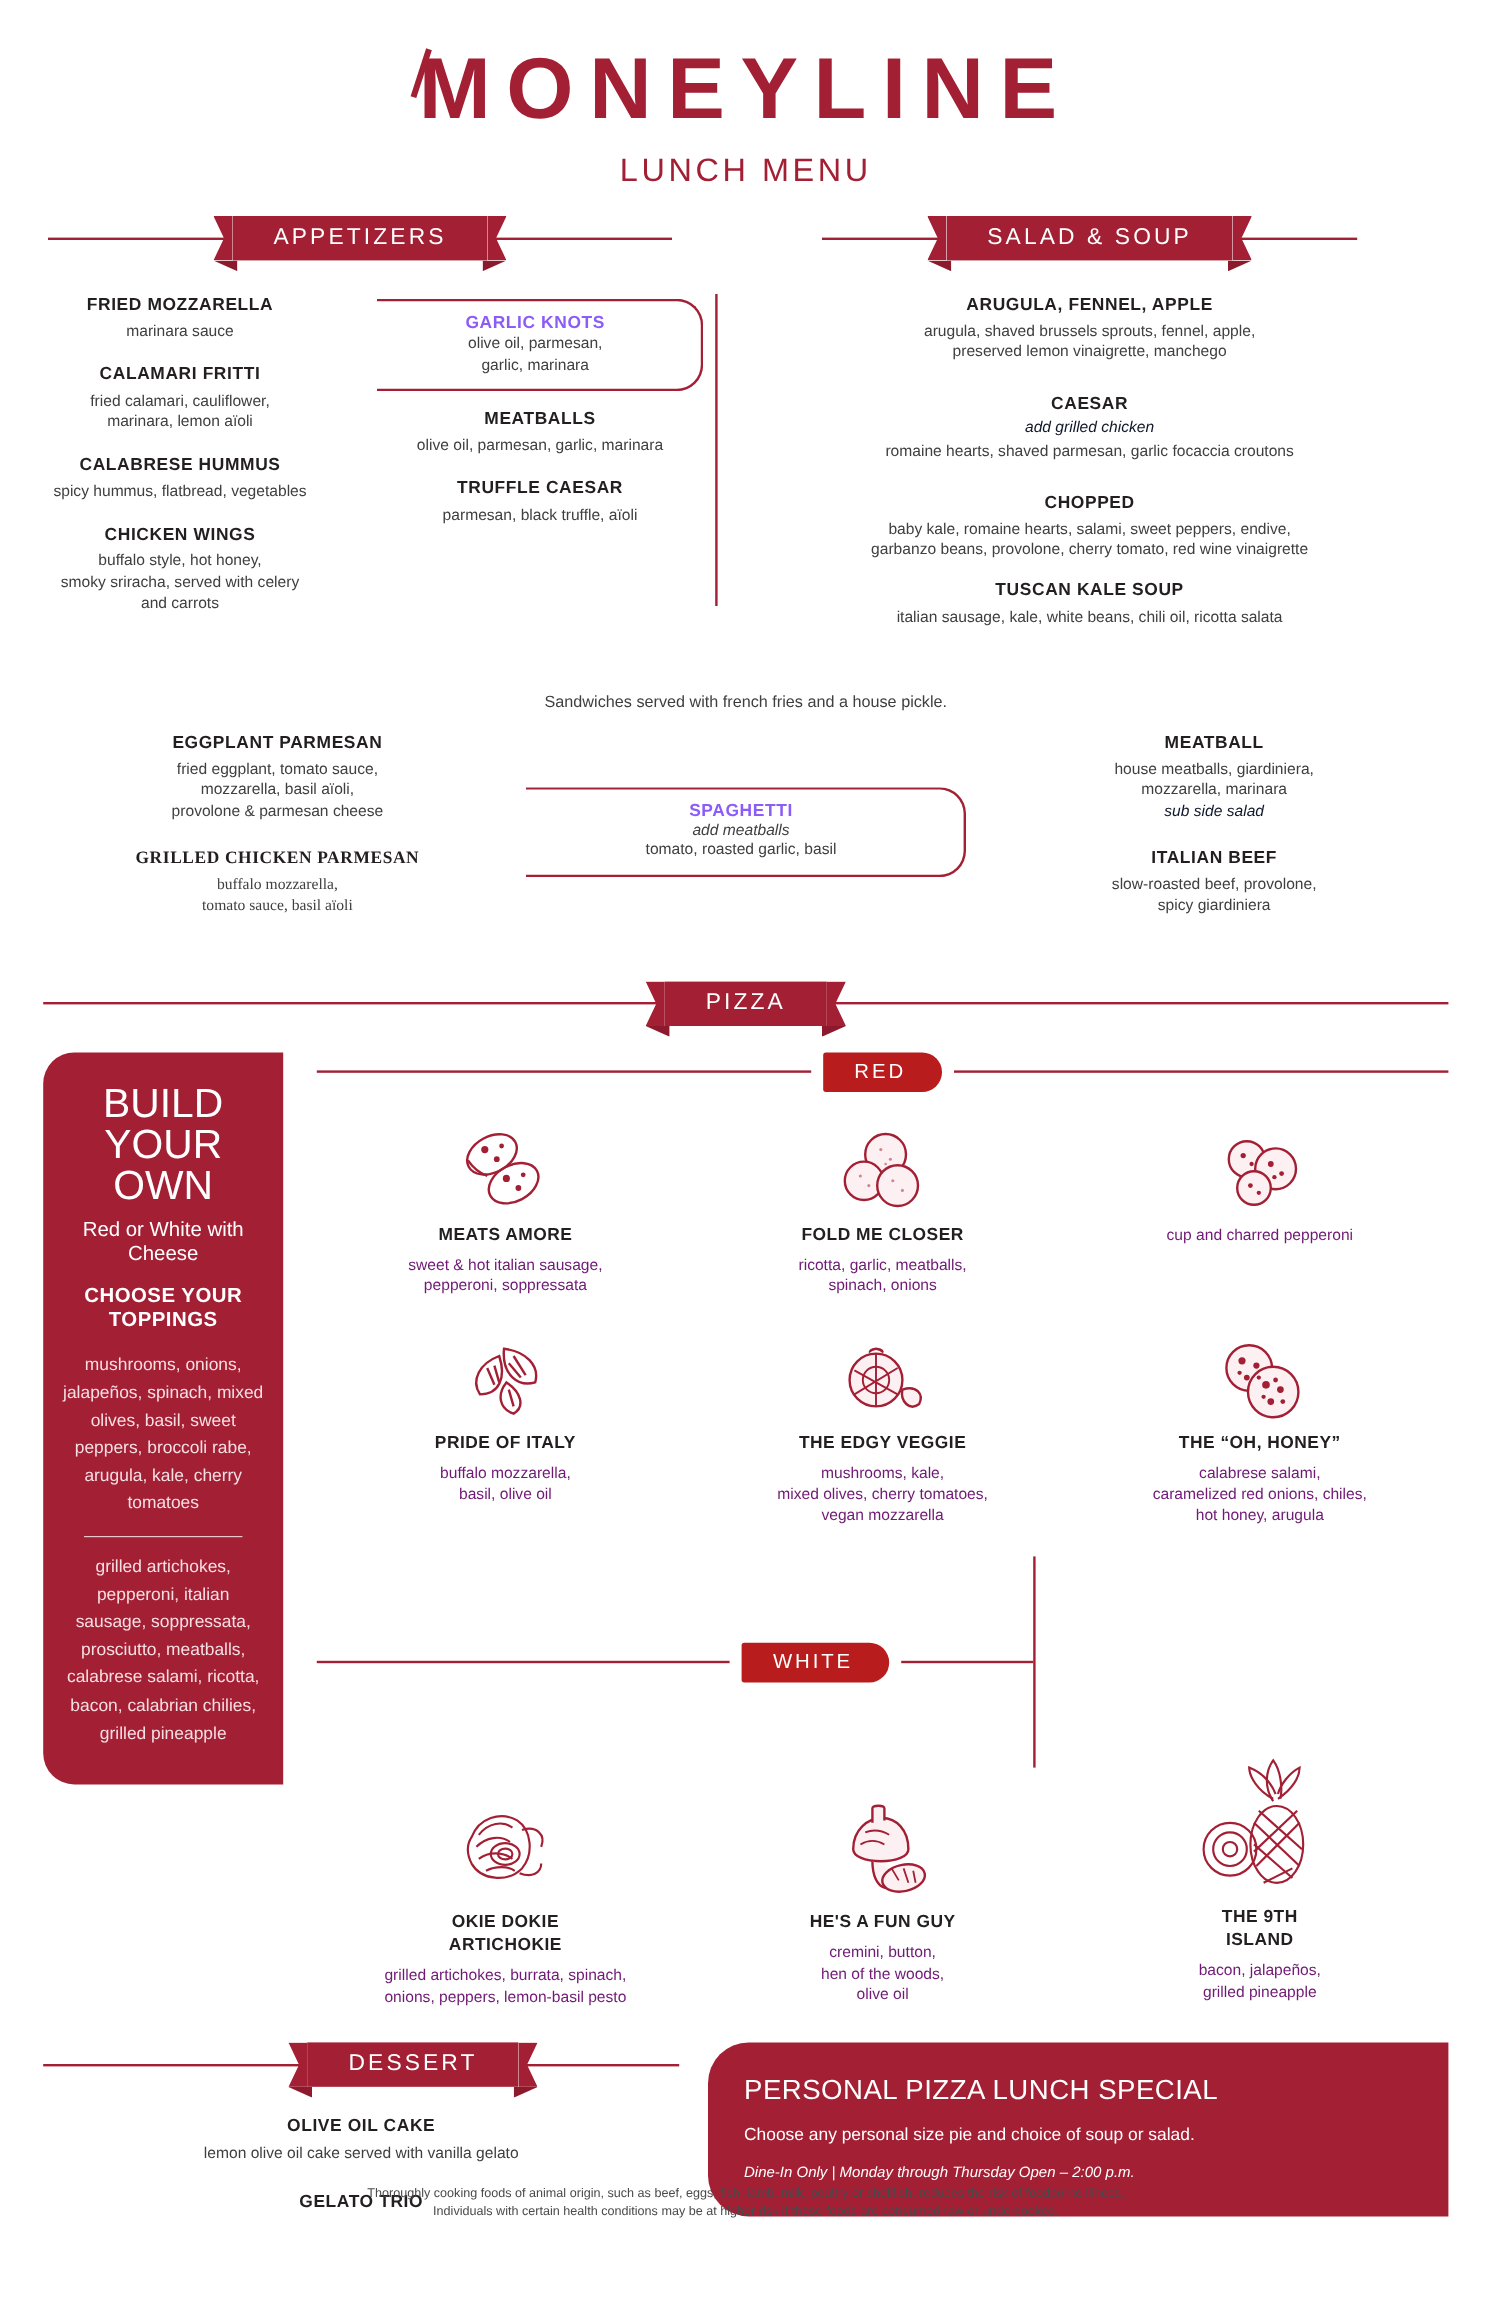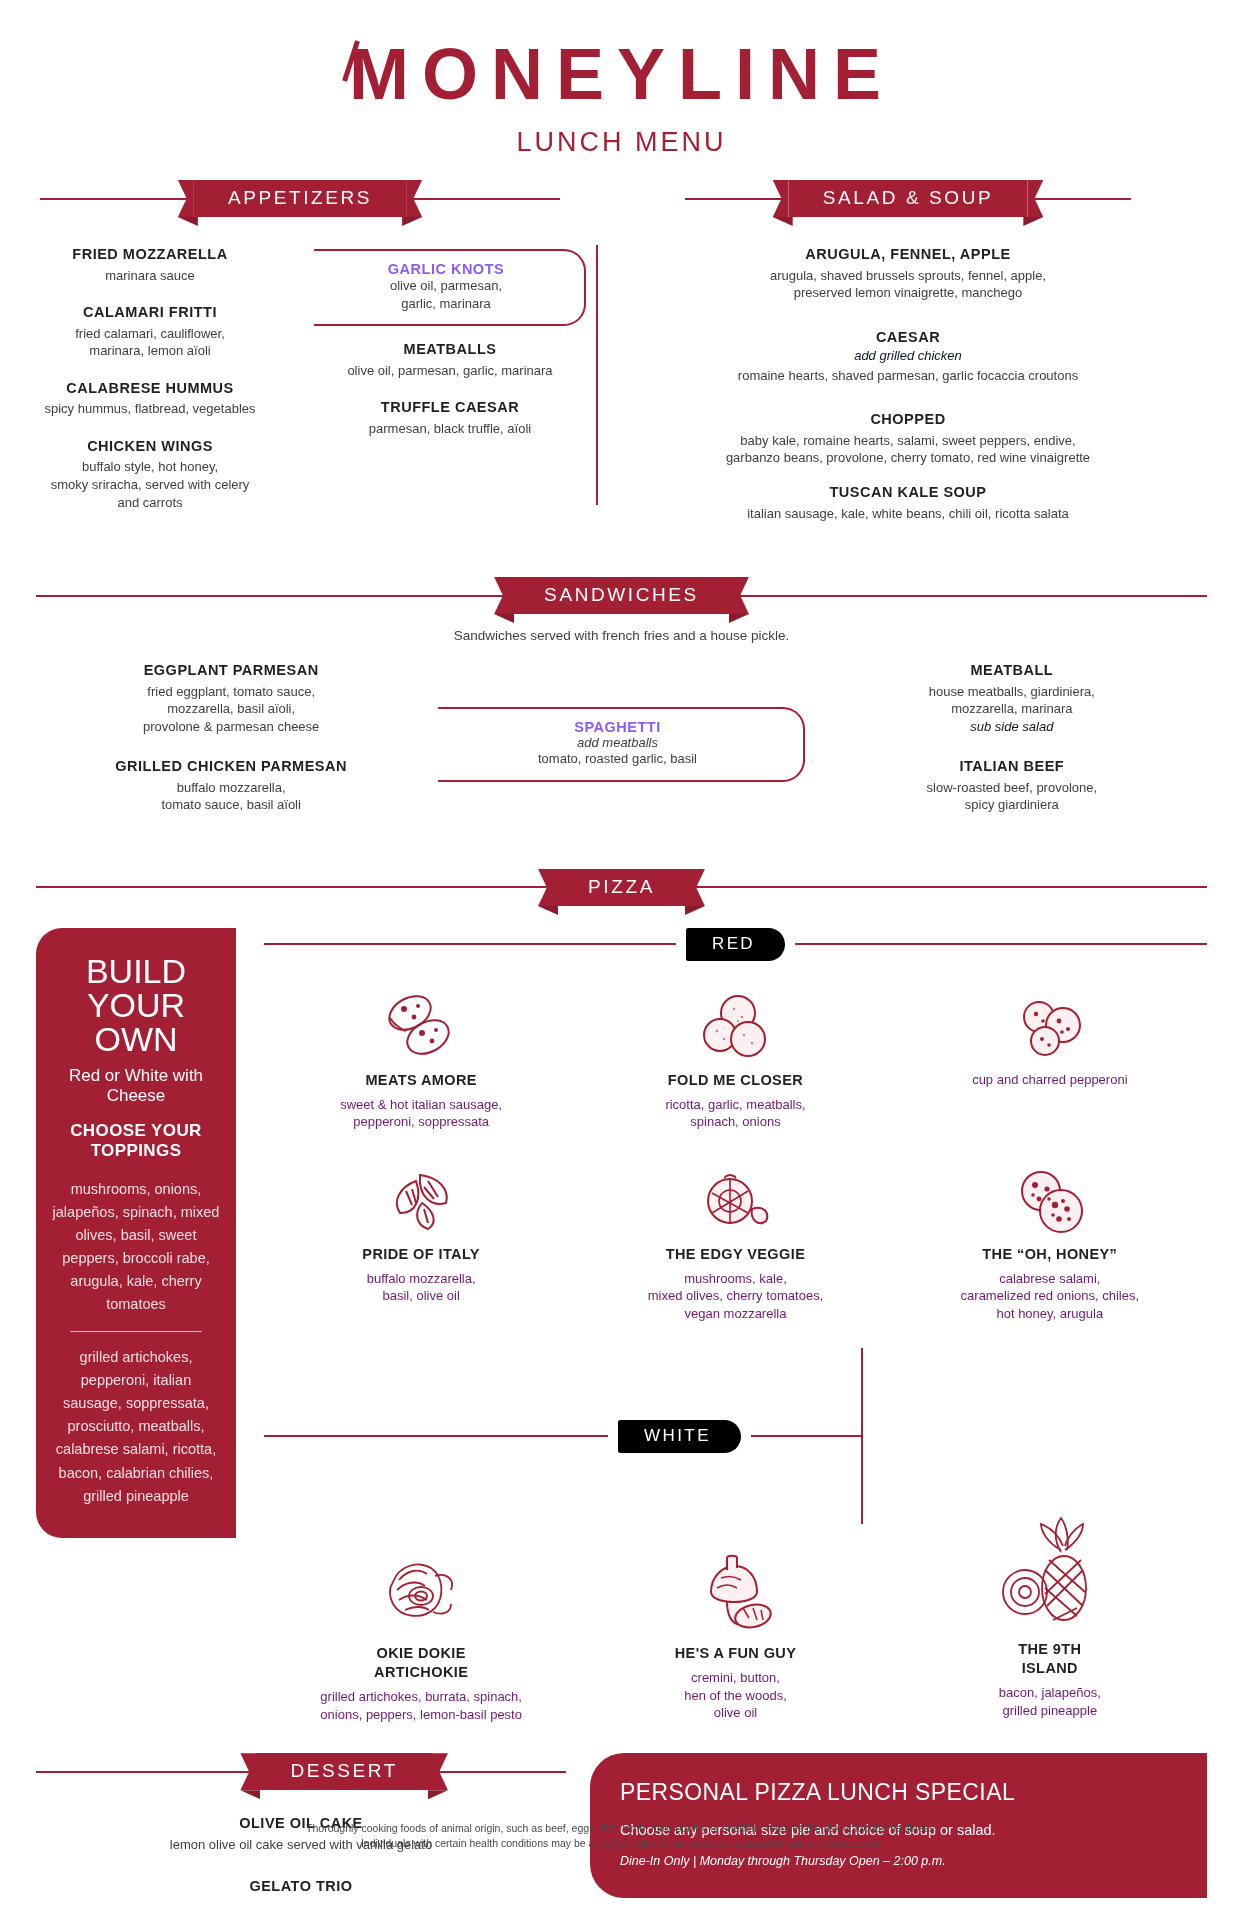--- a/index.html
+++ b/index.html
@@ -72,21 +72,21 @@
     width: 20px; height: 9px;
     background: #8d1a2c;
   }
   .ribbon .fold-l { left: -16px; clip-path: polygon(0 0, 100% 0, 100% 100%); }
   .ribbon .fold-r { right: -16px; clip-path: polygon(0 0, 100% 0, 0 100%); }
 
   
   .tab-row { display: flex; align-items: center; }
   .tab-row .rule { flex: 1; height: 2px; background: #A31F34; }
   .tab {
-    background: #000000; color: #fff;
+    background: #b91c1c; color: #fff;
     font-size: 17px; letter-spacing: 2.4px;
     padding: 6px 30px 7px 26px;
     border-radius: 3px 22px 22px 3px;
     margin: 0 10px;
     white-space: nowrap;
   }
 
   
   .top-sections { display: flex; margin-top: 22px; }
   .app-col { width: 600px; }
@@ -286,41 +286,32 @@
         </div>
         <div class="item">
           <div class="name">TUSCAN KALE SOUP</div>
           <div class="desc" style="white-space:pre-line">italian sausage, kale, white beans, chili oil, ricotta salata</div>
         </div>
       </div>
     </div>
   </div>
 
   <div class="sand-wrap">
-    <div class="ribbon-row">
-      <div class="rule"></div>
-      <div class="ribbon">
-        <span class="fold-l"></span>
-        <span class="fold-r"></span>
-        <span>SANDWICHES</span>
-      </div>
-      <div class="rule"></div>
-    </div>
 
     <div class="sand-note">Sandwiches served with french fries and a house pickle.</div>
 
     <div class="sand-grid">
       <div class="c">
         <div class="item">
           <div class="name">EGGPLANT PARMESAN</div>
           <div class="desc" style="white-space:pre-line">fried eggplant, tomato sauce,
 mozzarella, basil aïoli,
 provolone &amp; parmesan cheese</div>
         </div>
-        <div class="item" style="margin-top:22px;">
+        <div class="item" style="margin-top:22px;font-family:Liberation Serif, serif;">
           <div class="name">GRILLED CHICKEN PARMESAN</div>
           <div class="desc" style="white-space:pre-line">buffalo mozzarella,
 tomato sauce, basil aïoli</div>
         </div>
       </div>
 
       <div class="c" style="padding-top:42px;">
         <div class="hl-box flip">
           <div class="name">SPAGHETTI</div>
           <div class="mod">add meatballs</div>

